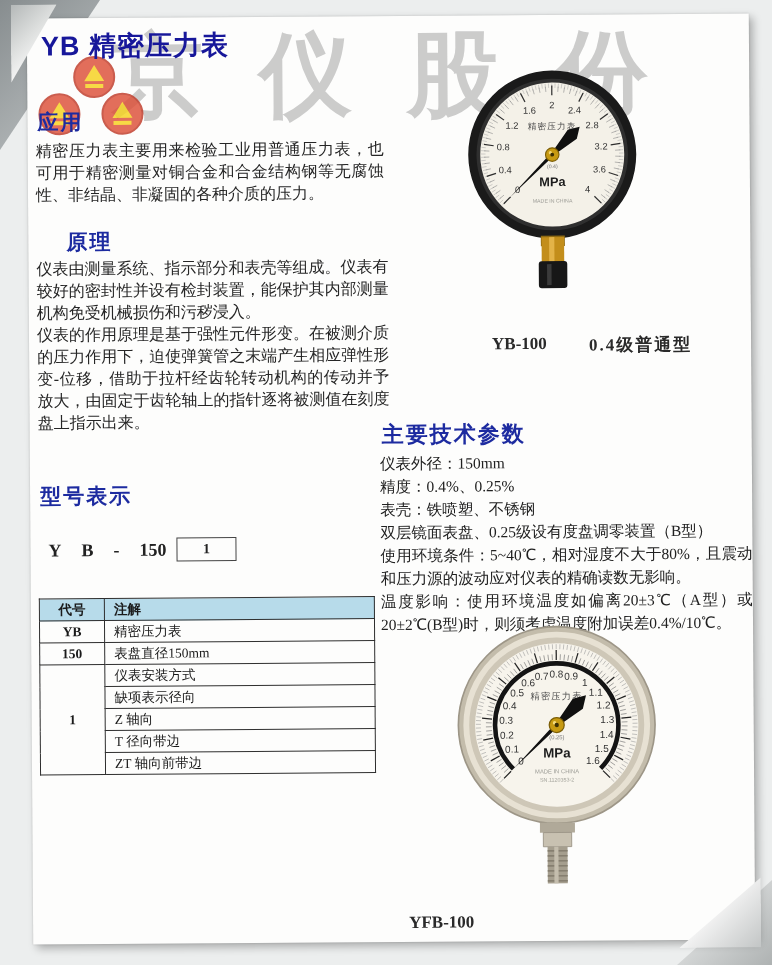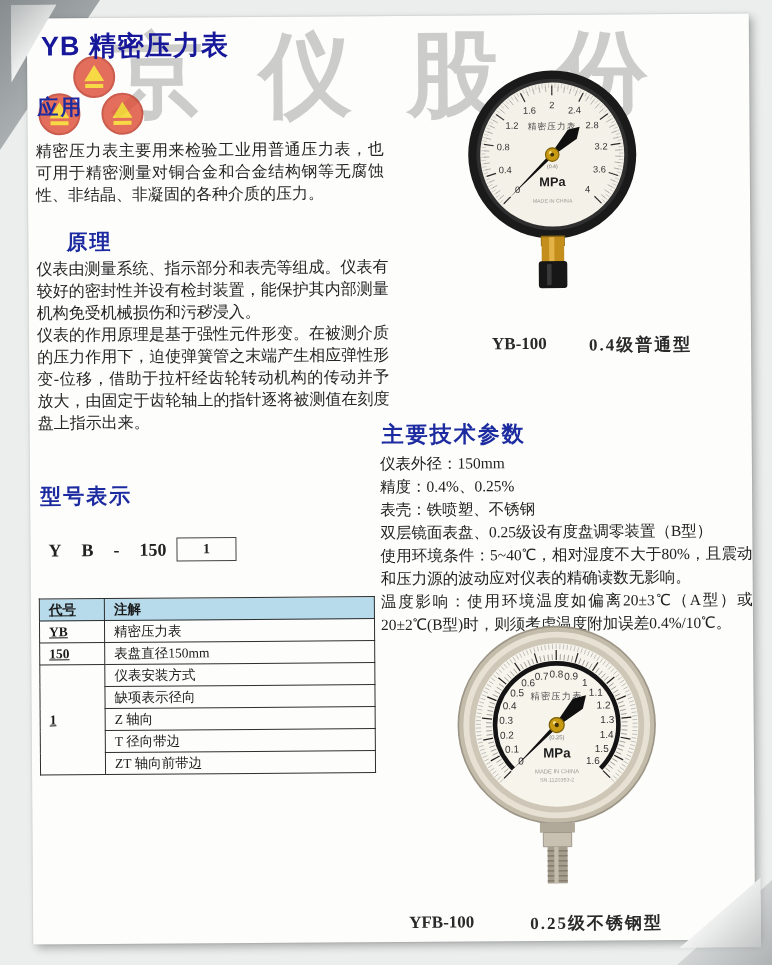--- a/index.html
+++ b/index.html
@@ -22,39 +22,39 @@
        background:linear-gradient(315deg,#c2c5c5 0%,#f4f4f4 55%,#fff 100%);
        clip-path:polygon(100% 100%,100% 0,0 100%);z-index:3;}
   .watermark{position:absolute;left:84px;top:6px;z-index:0;font-size:92px;line-height:105px;
        font-weight:bold;color:#9c9c9c;opacity:.5;letter-spacing:56px;white-space:nowrap;
        font-family:"Liberation Sans",sans-serif;}
   .logo{position:absolute;left:8px;top:34px;width:124px;height:96px;z-index:1;opacity:.82;}
   .title{position:absolute;left:14px;top:10px;z-index:2;margin:0;font-size:27px;font-weight:bold;
        color:#17179a;font-family:"Liberation Sans",sans-serif;letter-spacing:1px;}
   .h{position:absolute;z-index:2;margin:0;color:#1d2ba0;font-weight:bold;font-size:21px;
        font-family:"Liberation Sans",sans-serif;letter-spacing:2px;}
-  .app-h{left:10px;top:75px;}
+  .app-h{left:10px;top:90px;}
   .pr-h{left:10px;top:210px;margin-left:28px;}
   .model-h{left:10px;top:464px;}
   .specs-h{left:352px;top:404px;font-size:22px;}
   .body{position:absolute;z-index:2;color:#262626;font-size:16px;line-height:22px;text-align:justify;}
   .app-b{left:8px;top:106px;width:348px;}
   .pr-b{left:8px;top:240px;width:352px;}
   .pr-b p{margin:0;}
   .model-row{position:absolute;left:18px;top:520px;z-index:2;display:flex;align-items:center;
        font-size:18px;font-weight:bold;color:#222;}
   .mp{margin-right:20px;}
   .mp-num{margin-right:10px;}
   .mbox{border:1px solid #444;width:58px;height:22px;display:flex;align-items:center;
        justify-content:center;font-size:14px;font-weight:bold;}
   .code-table{position:absolute;left:8px;top:580px;z-index:2;border-collapse:collapse;
        width:336px;font-size:13.5px;color:#1a1a1a;}
   .code-table th,.code-table td{border:1px solid #2e2e2e;padding:1px 9px;height:19px;}
   .code-table th{background:#b7dbea;font-weight:bold;}
-  .c-code{width:46px;text-align:left;text-decoration:underline;}
+  .c-code{width:46px;text-align:center;}
   .c-note{text-align:left;}
   td.c-code{font-weight:bold;}
   .gauge{position:absolute;z-index:2;}
   .g1{left:427px;top:46px;width:195px;}
   .g2{left:400px;top:606px;width:250px;}
   .gauge svg{width:100%;display:block;}
   .caption{position:absolute;z-index:2;display:flex;font-size:17px;font-weight:bold;color:#2a2a2a;}
   .cap1{left:463px;top:319px;gap:42px;}
   .cap2{left:376px;top:897px;gap:56px;}
   .cap-type{letter-spacing:2px;}
@@ -564,19 +564,18 @@
           <line x1="138" y1="288" x2="162" y2="288" stroke="#867f70" stroke-width="2"></line>
           <line x1="138" y1="294" x2="162" y2="294" stroke="#867f70" stroke-width="2"></line>
           <line x1="138" y1="300" x2="162" y2="300" stroke="#867f70" stroke-width="2"></line>
           <line x1="138" y1="306" x2="162" y2="306" stroke="#867f70" stroke-width="2"></line>
           <line x1="138" y1="312" x2="162" y2="312" stroke="#867f70" stroke-width="2"></line>
           <rect x="146" y="271" width="5" height="44" fill="#c4bdad"></rect>
         </svg>
     </div>
     <div class="caption cap2">
       <span>YFB-100</span>
-      <span class="cap-type">0.25级不锈钢型</span>
     </div>
 
     <div class="fold-tl"></div>
     <div class="fold-br"></div>
   </div>
 </div>
 
 </body></html>

